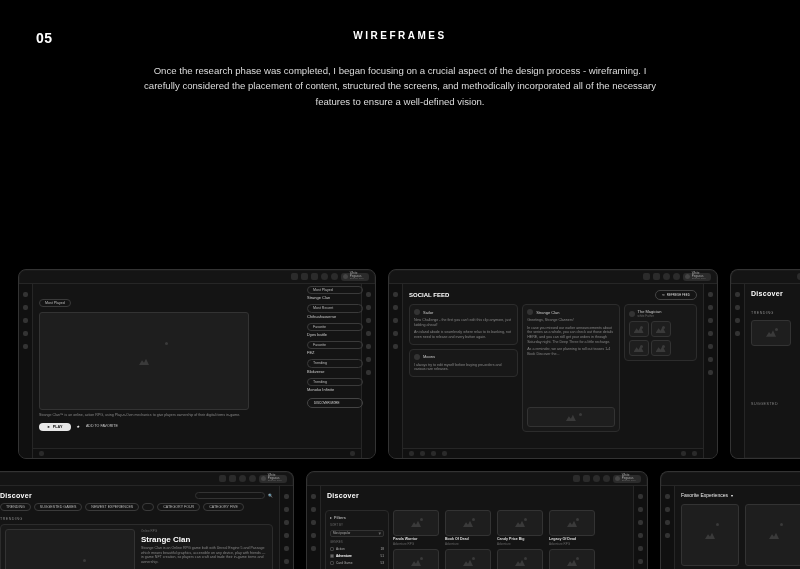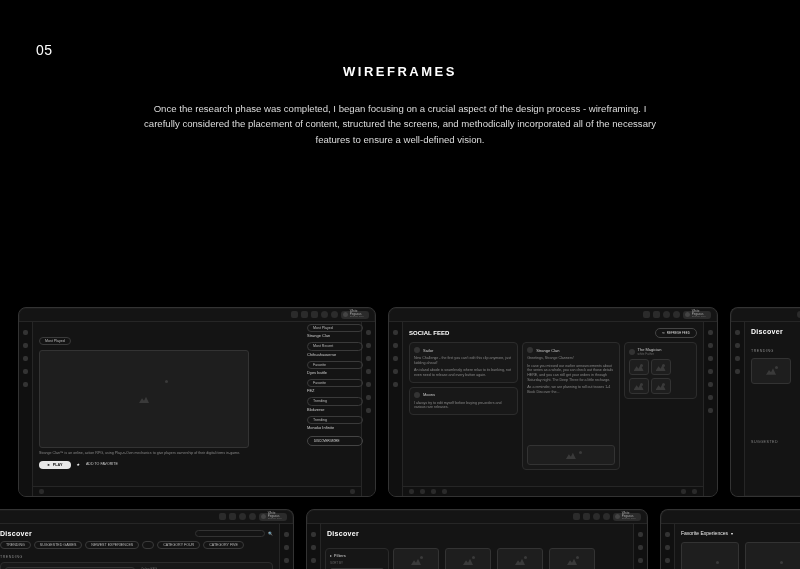--- a/index.html
+++ b/index.html
@@ -8,22 +8,22 @@
     height: 569px;
     background: #000;
     color: #fff;
     font-family: -apple-system, BlinkMacSystemFont, "Segoe UI", Arial, sans-serif;
     overflow: hidden;
     position: relative;
   }
 
   
   .page-header { position: relative; padding: 30px 36px 0 36px; }
-  .page-number { position: absolute; left: 36px; top: 42px; font-size: 14px; letter-spacing: .5px; }
-  .page-title { text-align: center; font-size: 13px; letter-spacing: 2.5px; font-weight: 600; margin-top: 34px; }
+  .page-number { position: absolute; left: 36px; top: 30px; font-size: 14px; letter-spacing: .5px; font-weight: bold; }
+  .page-title { text-align: center; font-size: 10px; letter-spacing: 2.5px; font-weight: 600; }
   .pill {
     position: absolute; right: 30px; top: 24px;
     border: 1px solid #bbb; border-radius: 999px;
     padding: 5px 14px; font-size: 10px; color: #eee;
   }
   .intro {
     width: 520px; margin: 22px auto 0 auto; text-align: center;
     font-size: 9.6px; line-height: 1.6; color: #ddd;
   }
 

